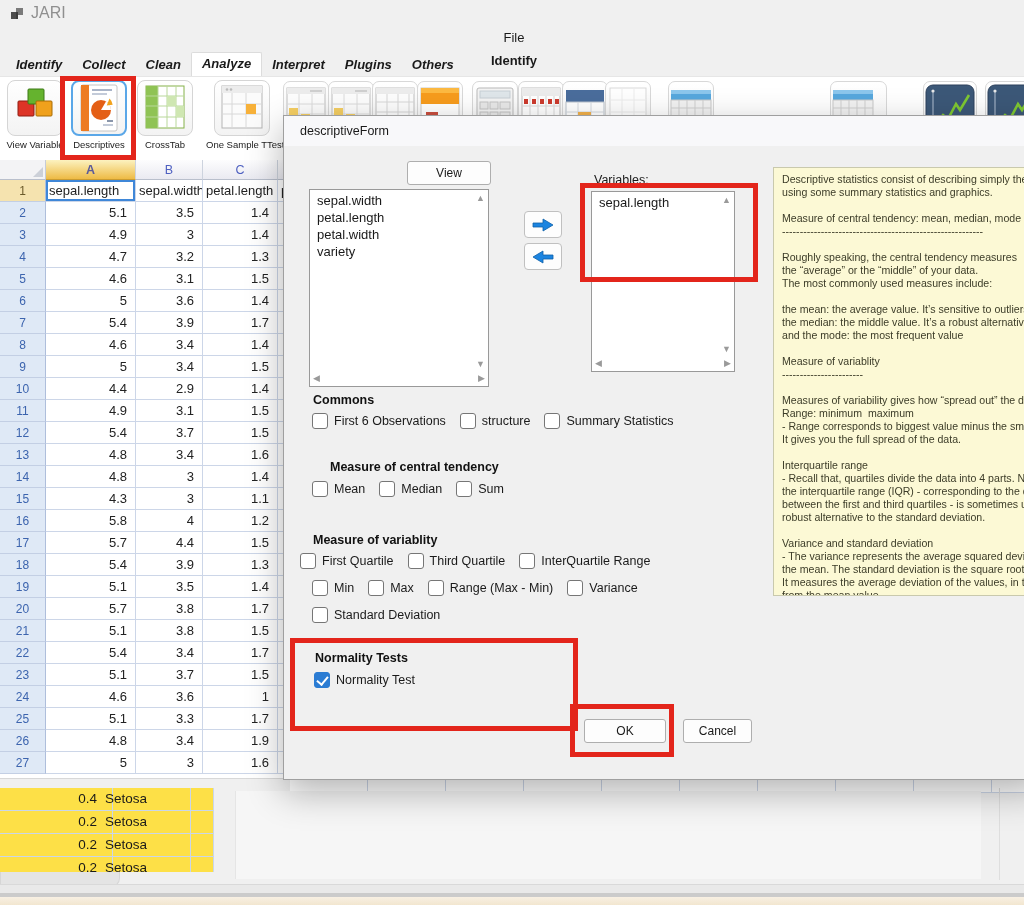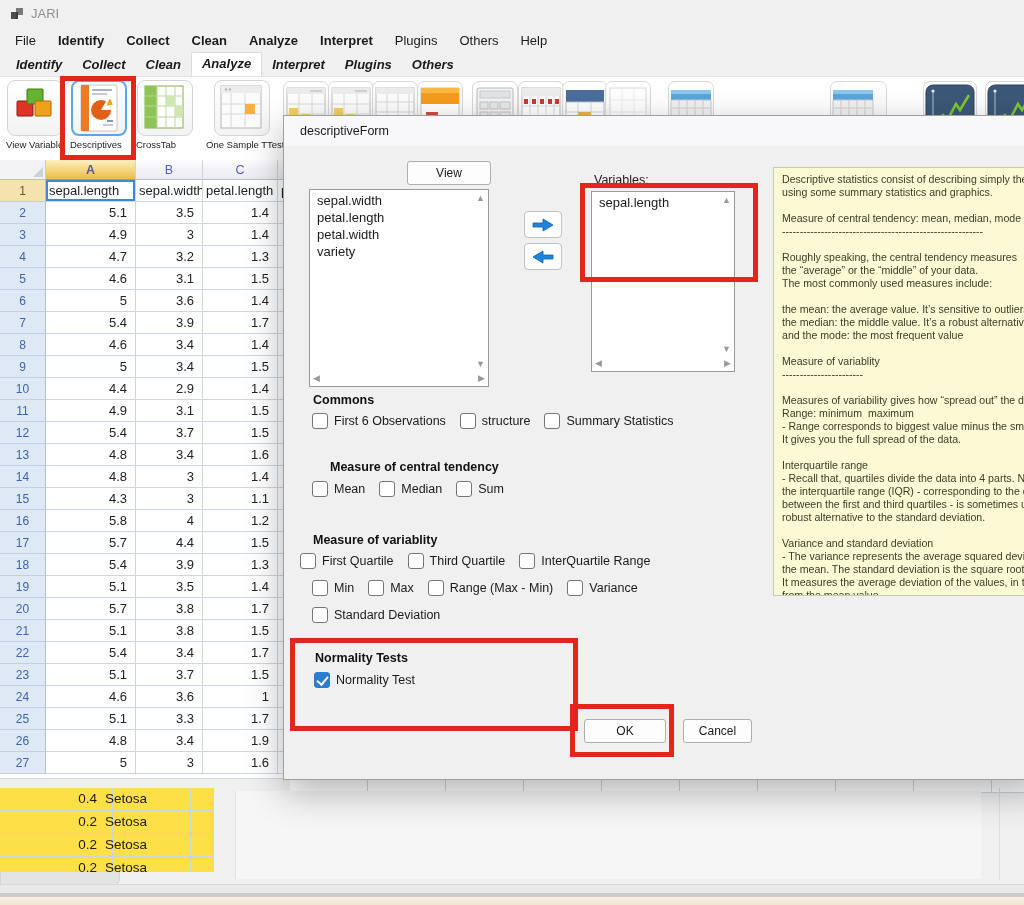--- a/index.html
+++ b/index.html
@@ -1,28 +1,28 @@
 <!DOCTYPE html>
 <html><head>
 <meta charset="utf-8">
 <style>
   html,body{margin:0;padding:0;}
   body{width:1024px;height:905px;position:relative;overflow:hidden;background:#f0f0f0;
        font-family:"Liberation Sans",sans-serif;color:#1a1a1a;}
   
   .titlebar{position:absolute;left:0;top:0;right:0;height:26px;display:flex;align-items:center;gap:7px;padding-left:10px;}
-  .app-title{font-size:13px;color:#8f8f8f;}
-  .menubar{position:absolute;left:0;top:26px;right:0;height:26px;display:flex;align-items:flex-end;padding-left:4px;}
+  .app-title{font-size:16px;color:#8f8f8f;}
+  .menubar{position:absolute;left:0;top:26px;right:0;height:26px;display:flex;align-items:center;padding-left:4px;flex-direction:column;}
   .menu-item{padding:4px 11px;font-size:13px;cursor:default;}
   .menu-item.bold{font-weight:bold;}
   .tabrow{position:absolute;left:0;top:52px;right:0;height:24px;display:flex;align-items:flex-end;padding-left:6px;}
   .tab{font-size:13px;font-weight:bold;font-style:italic;padding:3px 10px 4px;position:relative;}
   .tab.selected{background:#fff;border:1px solid #dcdcdc;border-bottom:none;border-radius:2px 2px 0 0;top:1px;padding-bottom:6px;}
   .ribbon{position:absolute;left:0;top:76px;right:0;height:84px;background:#fff;border-top:1px solid #e6e6e6;}
-  .tool-btn{position:absolute;top:3px;width:58px;}
+  .tool-btn{position:absolute;top:3px;width:58px;text-align:center;}
   .tool-icon{width:54px;height:54px;margin:0 auto;border:1px solid #d5d5d5;border-radius:8px;
              background:linear-gradient(#ffffff,#f3f3f3);overflow:hidden;}
   .tool-btn.selected .tool-icon{border:2px solid #5aa7e8;width:52px;height:52px;}
   .tool-label{font-size:9.5px;color:#222;margin-top:3px;white-space:nowrap;}
   .mini{position:absolute;top:4px;height:56px;border:1px solid #d8d8d8;border-radius:7px;background:linear-gradient(#fff,#f4f4f4);overflow:hidden;}
   
   .sheet{position:absolute;left:0;top:160px;width:283px;height:618px;background:#fff;overflow:hidden;z-index:2;border-bottom:1px solid #d8d8d8;}
   .srow{display:flex;}
   .corner{width:46px;height:20px;background:#f3f3f5;border-right:1px solid #c6ccd8;border-bottom:1px solid #b9bfcc;position:relative;box-sizing:border-box;flex:none;}
   .corner::after{content:'';position:absolute;right:2px;bottom:2px;border-left:10px solid transparent;border-bottom:10px solid #ccd0d8;}

